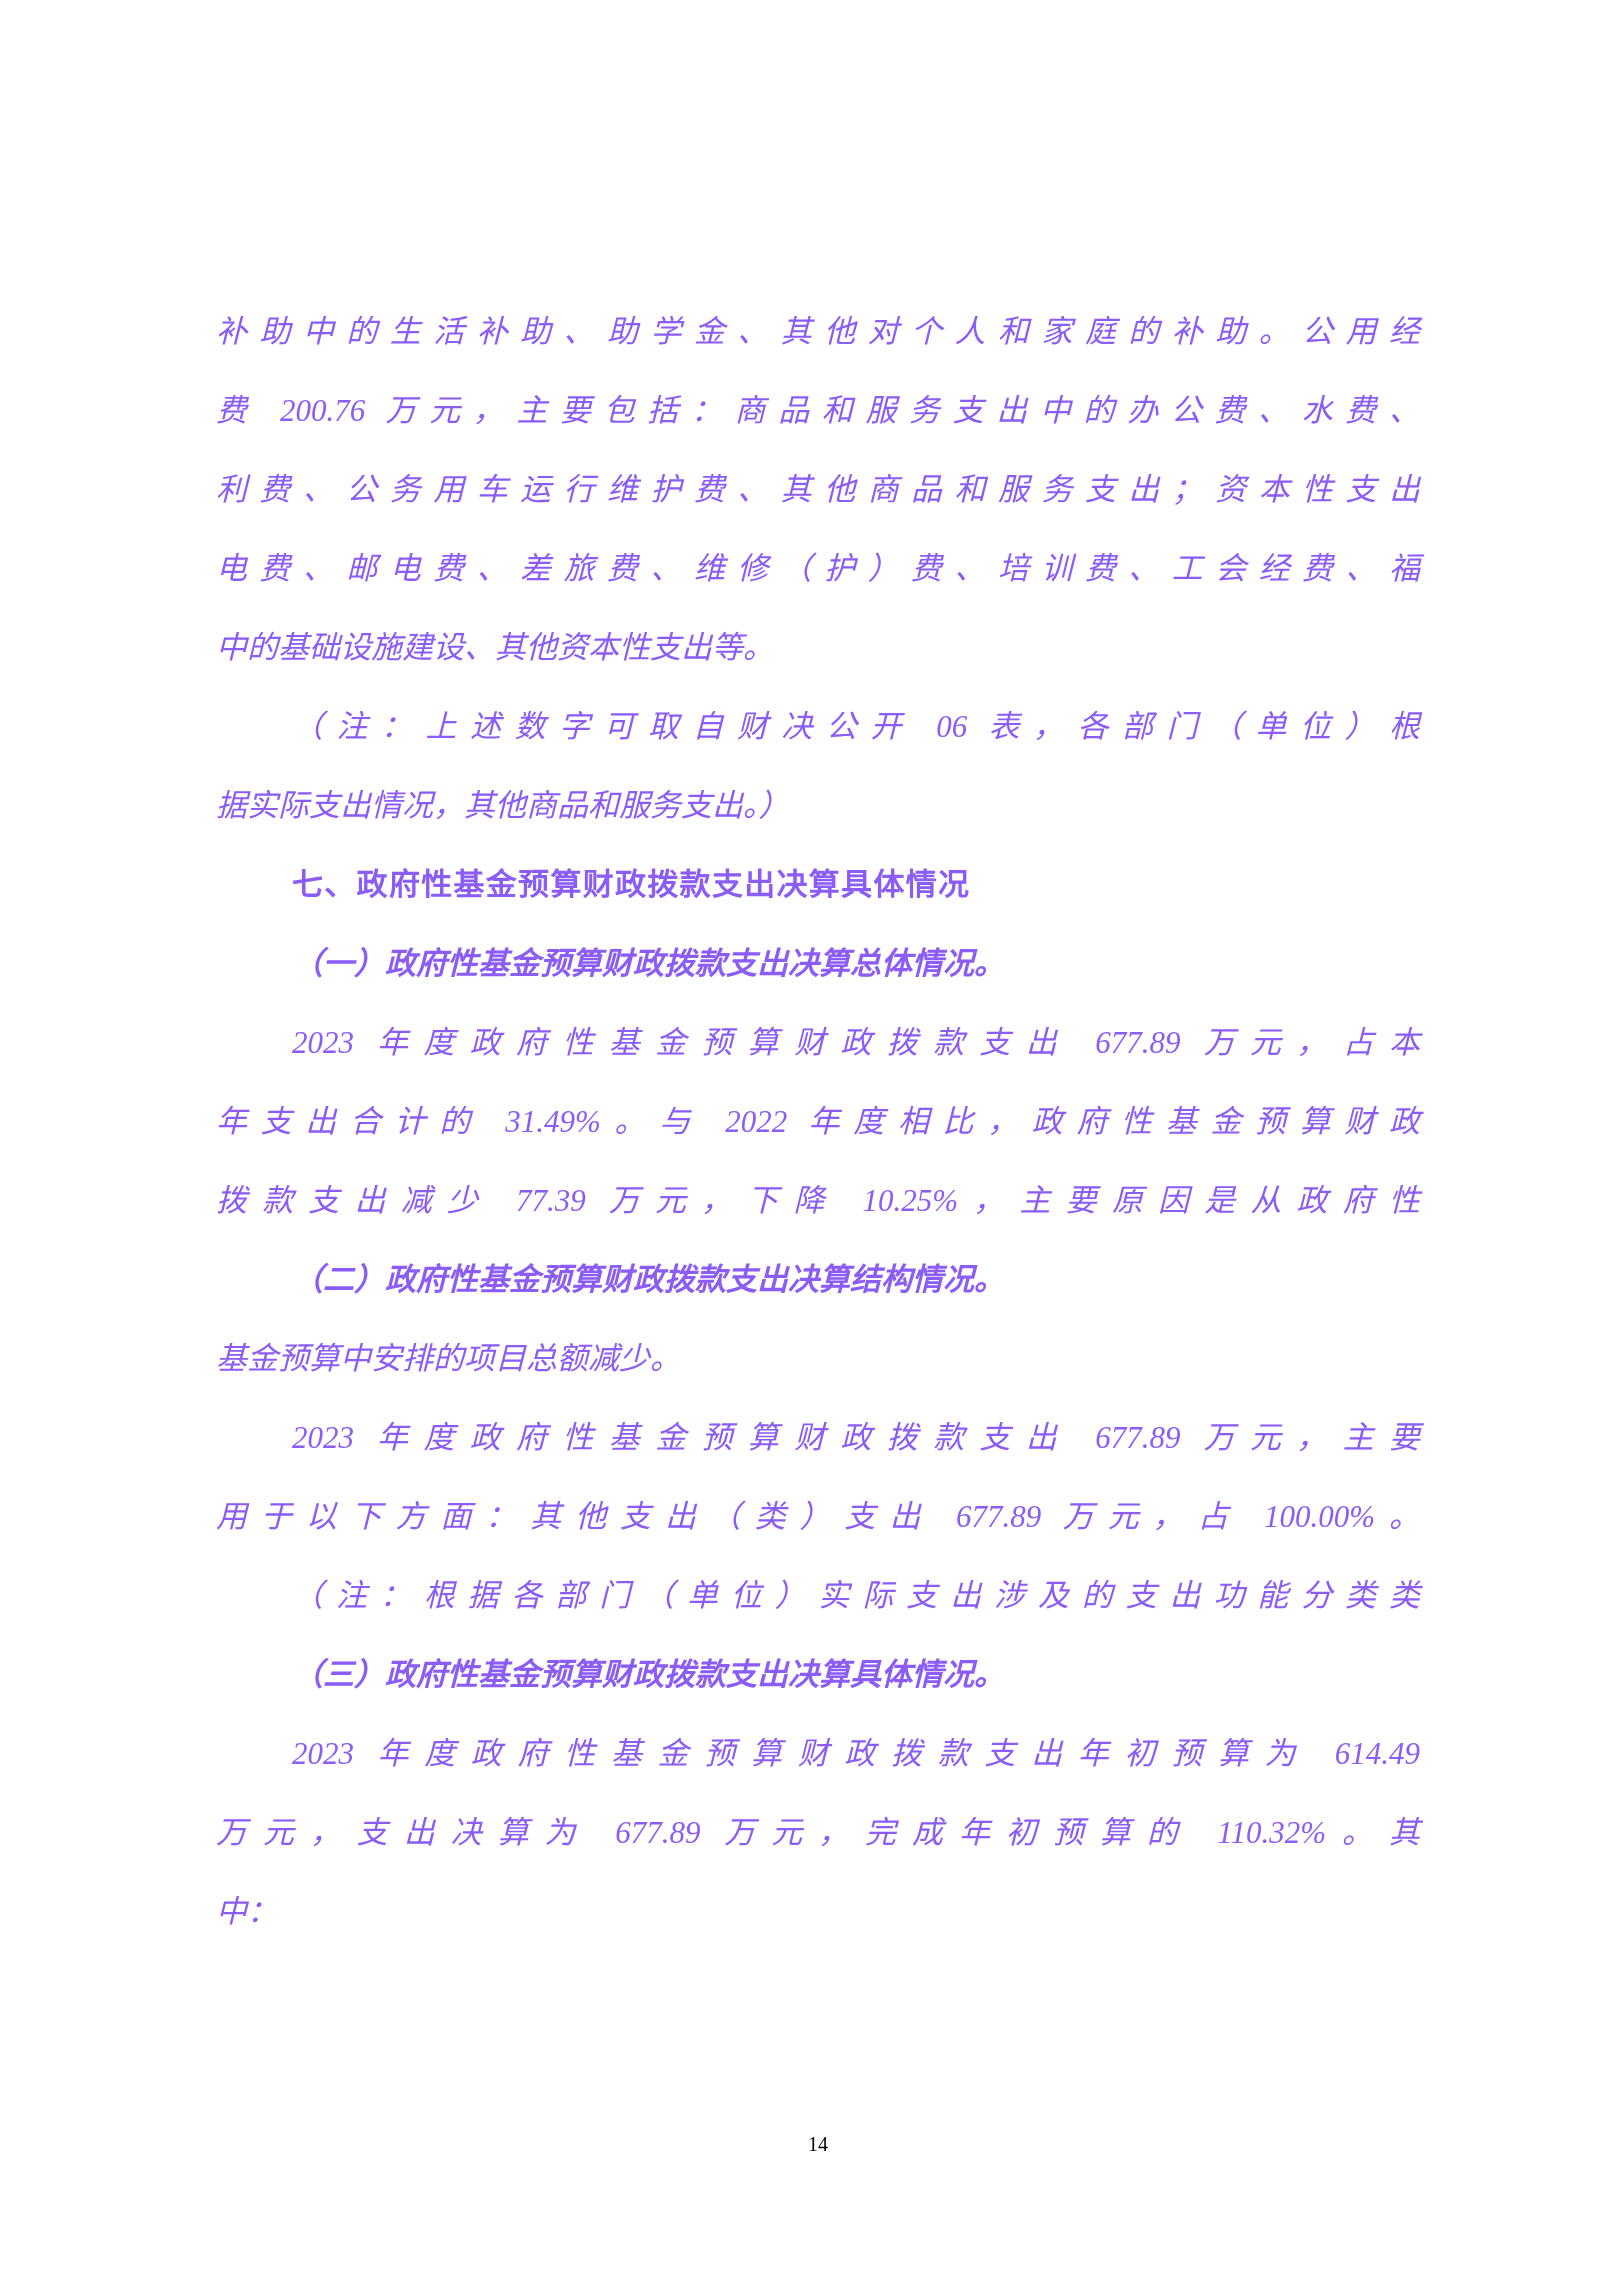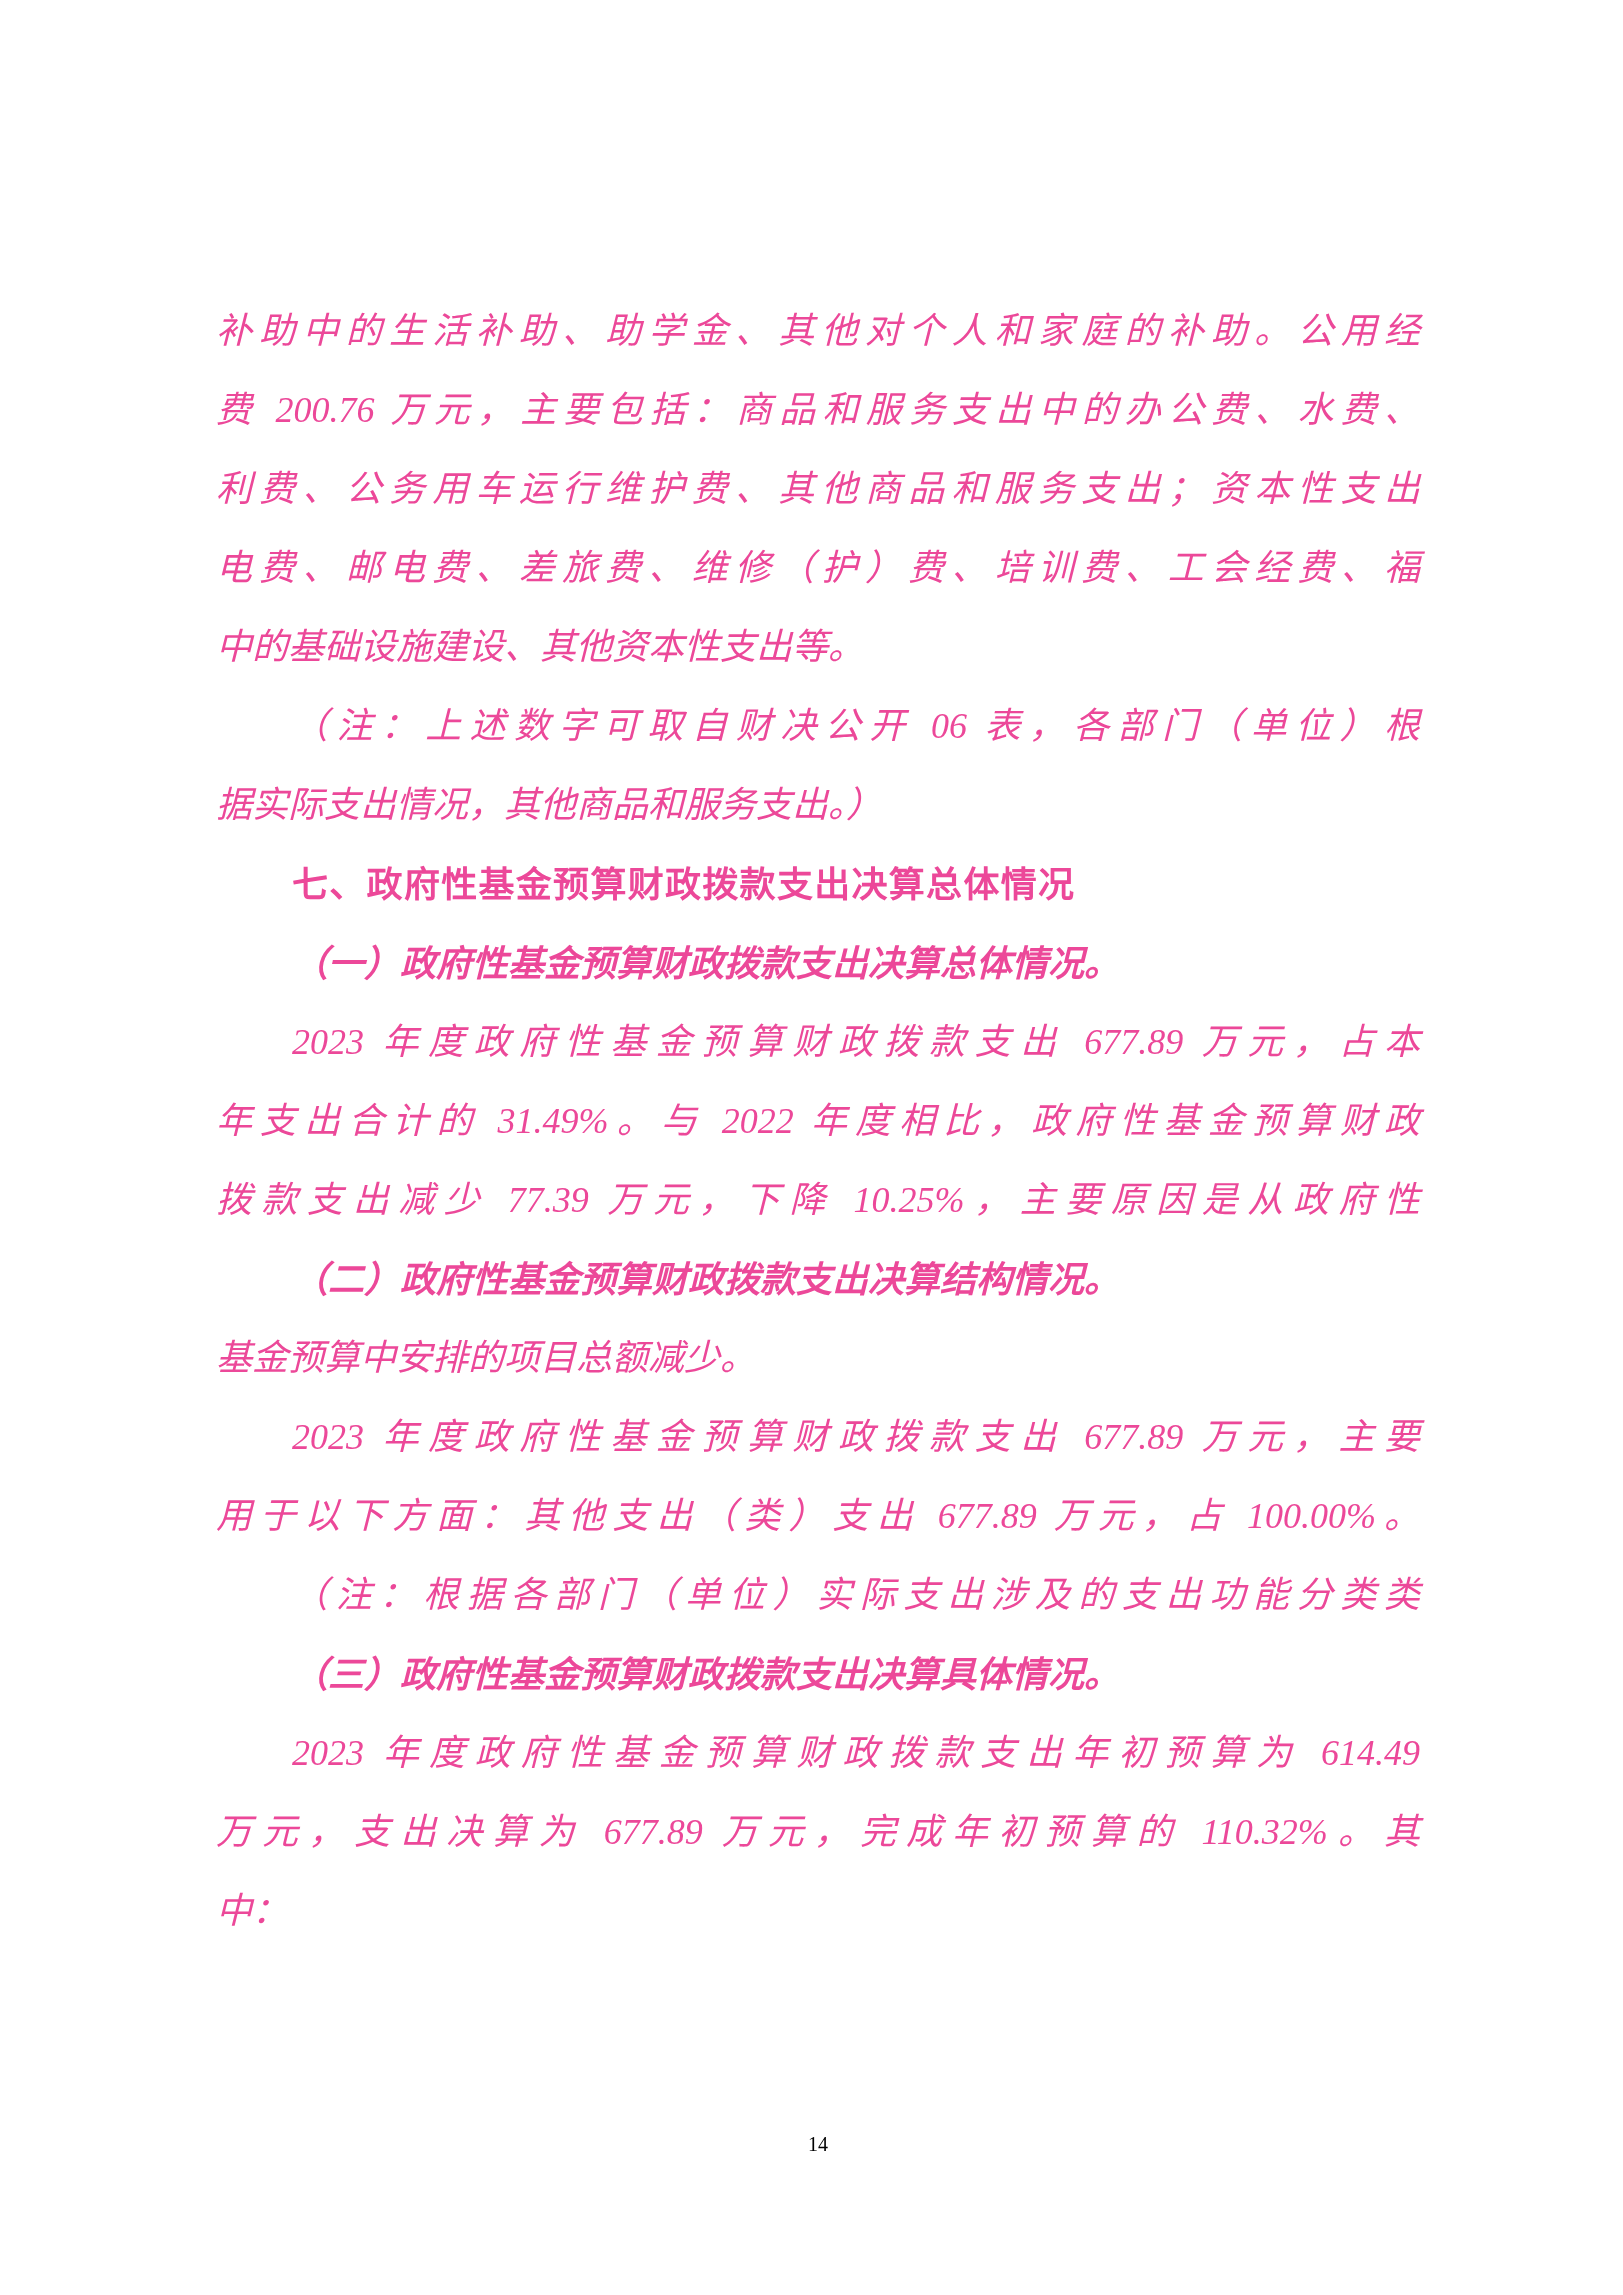--- a/index.html
+++ b/index.html
@@ -18,22 +18,22 @@
   }
   .content {
     position: absolute;
     left: 216px;
     top: 292px;
     width: 1204px;
   }
   .line {
     height: 79px;
     line-height: 79px;
-    font-size: 36px;
-    color: #ec4899;
+    font-size: 31px;
+    color: #8b5cf6;
     text-align: left;
     white-space: normal;
   }
   .line.body {
     font-style: italic;
     font-weight: 400;
     font-family: "Liberation Serif", "DejaVu Serif", serif;
   }
   .line.subheading {
     font-style: italic;
@@ -73,21 +73,21 @@
 
 <div class="page">
   <div class="content">
       <div class="line body fill">补助中的生活补助、助学金、其他对个人和家庭的补助。公用经</div>
       <div class="line body fill">费 200.76 万元，主要包括：商品和服务支出中的办公费、水费、</div>
       <div class="line body fill">利费、公务用车运行维护费、其他商品和服务支出；资本性支出</div>
       <div class="line body fill">电费、邮电费、差旅费、维修（护）费、培训费、工会经费、福</div>
       <div class="line body">中的基础设施建设、其他资本性支出等。</div>
       <div class="line body fill indent">（注：上述数字可取自财决公开 06 表，各部门（单位）根</div>
       <div class="line body">据实际支出情况，其他商品和服务支出。）</div>
-      <div class="line heading indent">七、政府性基金预算财政拨款支出决算总体情况</div>
+      <div class="line heading indent">七、政府性基金预算财政拨款支出决算具体情况</div>
       <div class="line subheading indent">（一）政府性基金预算财政拨款支出决算总体情况。</div>
       <div class="line body fill indent">2023 年度政府性基金预算财政拨款支出 677.89 万元，占本</div>
       <div class="line body fill">年支出合计的 31.49%。与 2022 年度相比，政府性基金预算财政</div>
       <div class="line body fill">拨款支出减少 77.39 万元，下降 10.25%，主要原因是从政府性</div>
       <div class="line subheading indent">（二）政府性基金预算财政拨款支出决算结构情况。</div>
       <div class="line body">基金预算中安排的项目总额减少。</div>
       <div class="line body fill indent">2023 年度政府性基金预算财政拨款支出 677.89 万元，主要</div>
       <div class="line body fill">用于以下方面：其他支出（类）支出 677.89 万元，占 100.00%。</div>
       <div class="line body fill indent">（注：根据各部门（单位）实际支出涉及的支出功能分类类</div>
       <div class="line subheading indent">（三）政府性基金预算财政拨款支出决算具体情况。</div>

